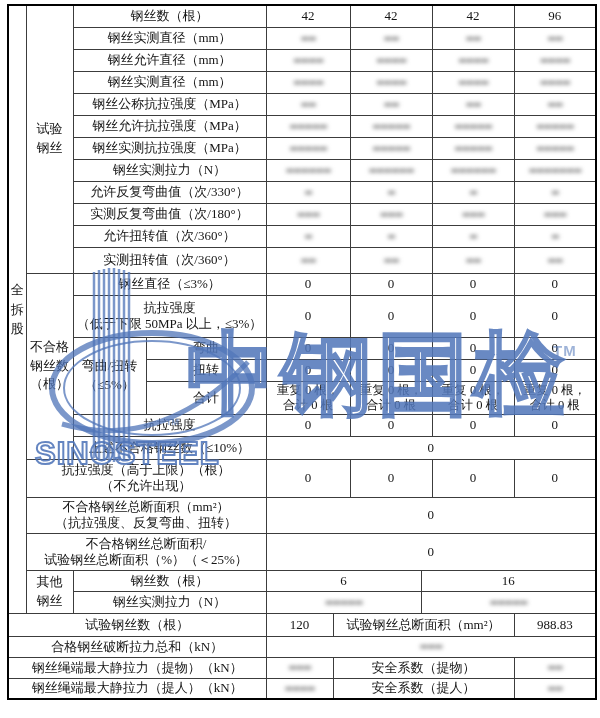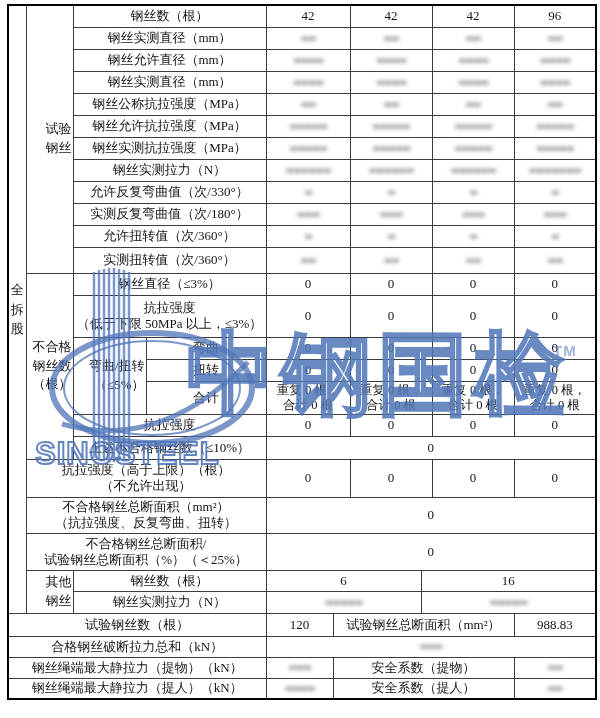--- a/index.html
+++ b/index.html
@@ -10,21 +10,21 @@
   table{
     border-collapse:collapse;table-layout:fixed;
     position:absolute;left:7px;top:4px;width:588px;
     border:2px solid #000;
   }
   td{
     border:1px solid #3c3c3c;text-align:center;vertical-align:middle;
     padding:0 1px;font-size:13px;line-height:1.22;white-space:pre-line;
     overflow:hidden;
   }
-  .grp{line-height:1.45;text-align:right;}
+  .grp{line-height:1.45;}
   .vert{font-size:13px;line-height:1.5;padding:0;}
   .twoline{font-size:13px;}
   .sum{font-size:12.5px;line-height:1.2;text-align:center;}
   .bl{
     font-family:"DejaVu Sans",sans-serif;
     color:#8d8d8d;font-size:9px;letter-spacing:-1px;
     filter:blur(2px);
   }
   
   .wm{position:absolute;left:0;top:0;width:600px;height:718px;pointer-events:none;}

